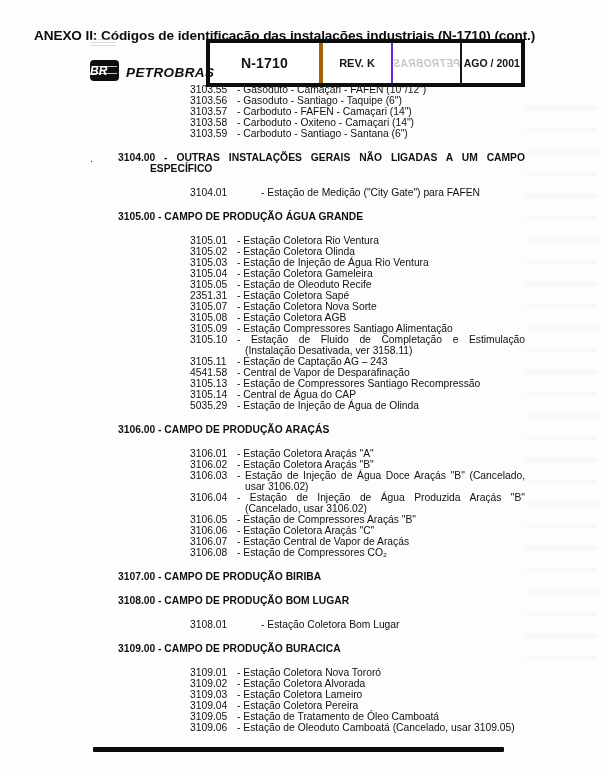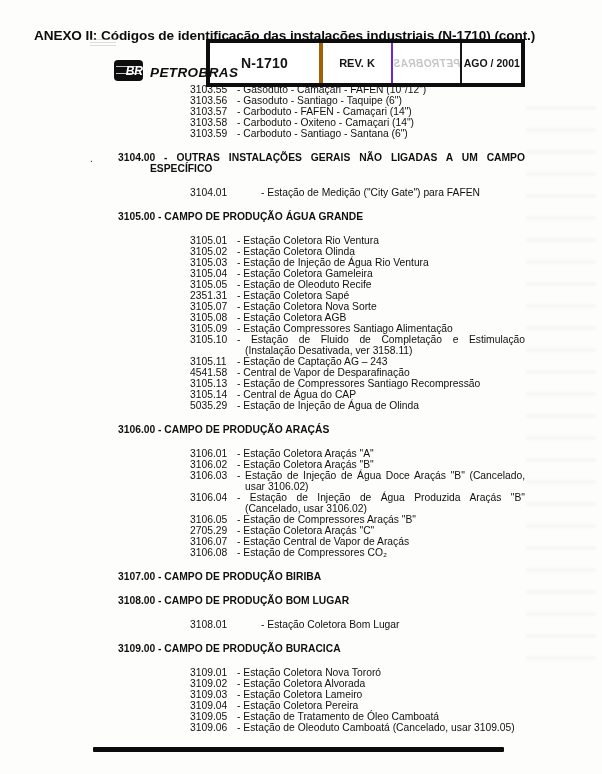--- a/index.html
+++ b/index.html
@@ -29,22 +29,22 @@
     gap:7px;padding:0 0 6px 2px;box-sizing:border-box;
   }
   .ghost-sm{
     position:absolute;top:-2px;left:2px;width:26px;height:9px;
     background:repeating-linear-gradient(0deg,#b5b5b5 0 1px,transparent 1px 3px);
     opacity:.45;filter:blur(.4px);
   }
   .br{
     width:29px;height:21px;background:#0e0e0e;border-radius:4px;
     color:#fff;font-style:italic;font-weight:700;font-size:12px;
-    display:flex;align-items:center;justify-content:flex-end;
-    position:relative;overflow:hidden;flex:0 0 auto;margin-left:24px;
+    display:flex;align-items:center;justify-content:flex-start;
+    position:relative;overflow:hidden;flex:0 0 auto;
   }
   .br i{font-style:italic;position:relative;z-index:2;}
   .br::after{
     content:"";position:absolute;left:2px;right:2px;top:6px;height:1px;
     background:rgba(255,255,255,.75);box-shadow:0 7px 0 rgba(255,255,255,.75);z-index:1;
   }
   .pbr{
     font-weight:700;font-style:italic;font-size:13.5px;letter-spacing:.4px;
     color:#0e0e0e;white-space:nowrap;padding-bottom:1px;
   }
@@ -282,21 +282,21 @@
           <span class="dl cont">(Cancelado, usar 3106.02)</span>
         </span>
       </div>
       <div class="item">
         <span class="code">3106.05</span>
         <span class="desc">
           <span class="dl">- Estação de Compressores Araçás "B"</span>
         </span>
       </div>
       <div class="item">
-        <span class="code">2705.29</span>
+        <span class="code">3106.06</span>
         <span class="desc">
           <span class="dl">- Estação Coletora Araçás "C"</span>
         </span>
       </div>
       <div class="item">
         <span class="code">3106.07</span>
         <span class="desc">
           <span class="dl">- Estação Central de Vapor de Araçás</span>
         </span>
       </div>

